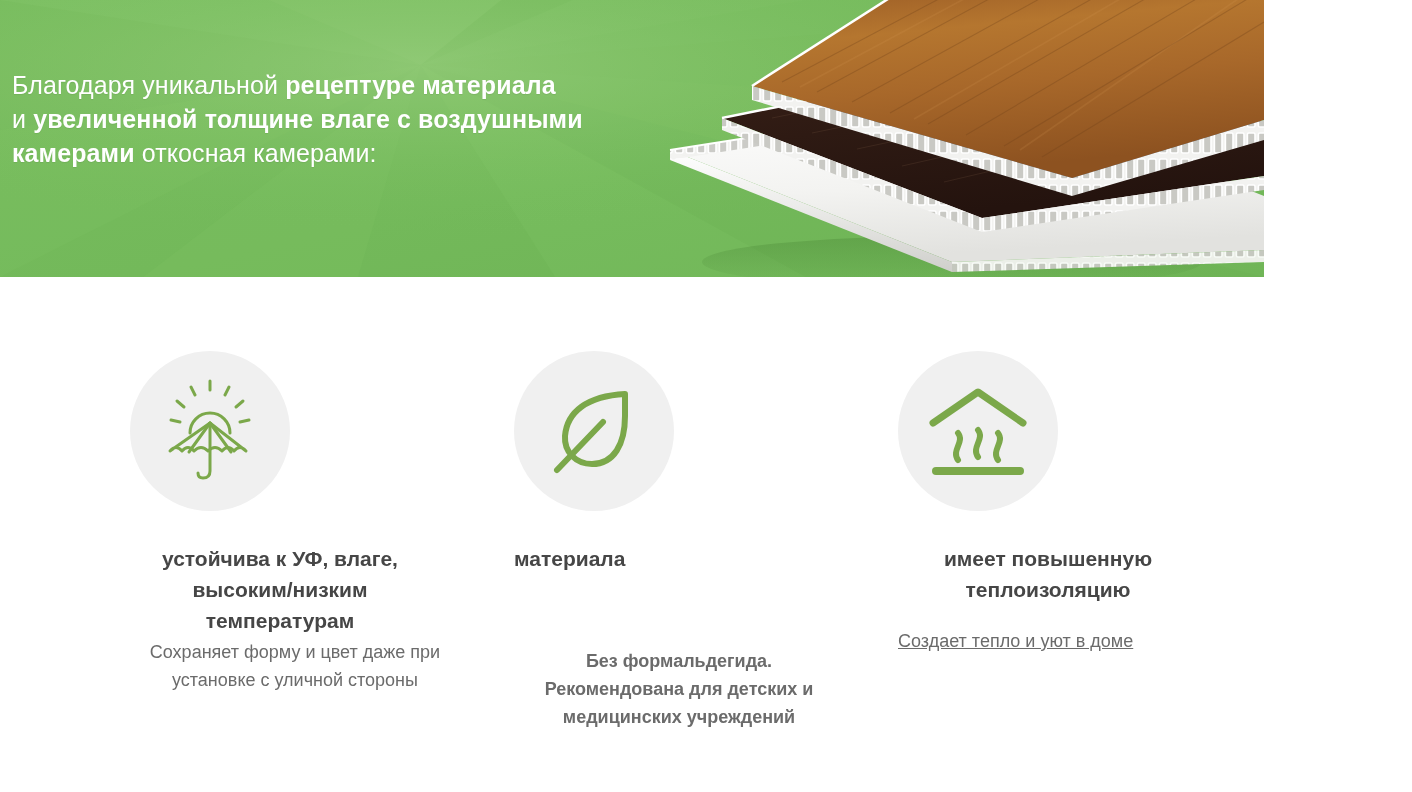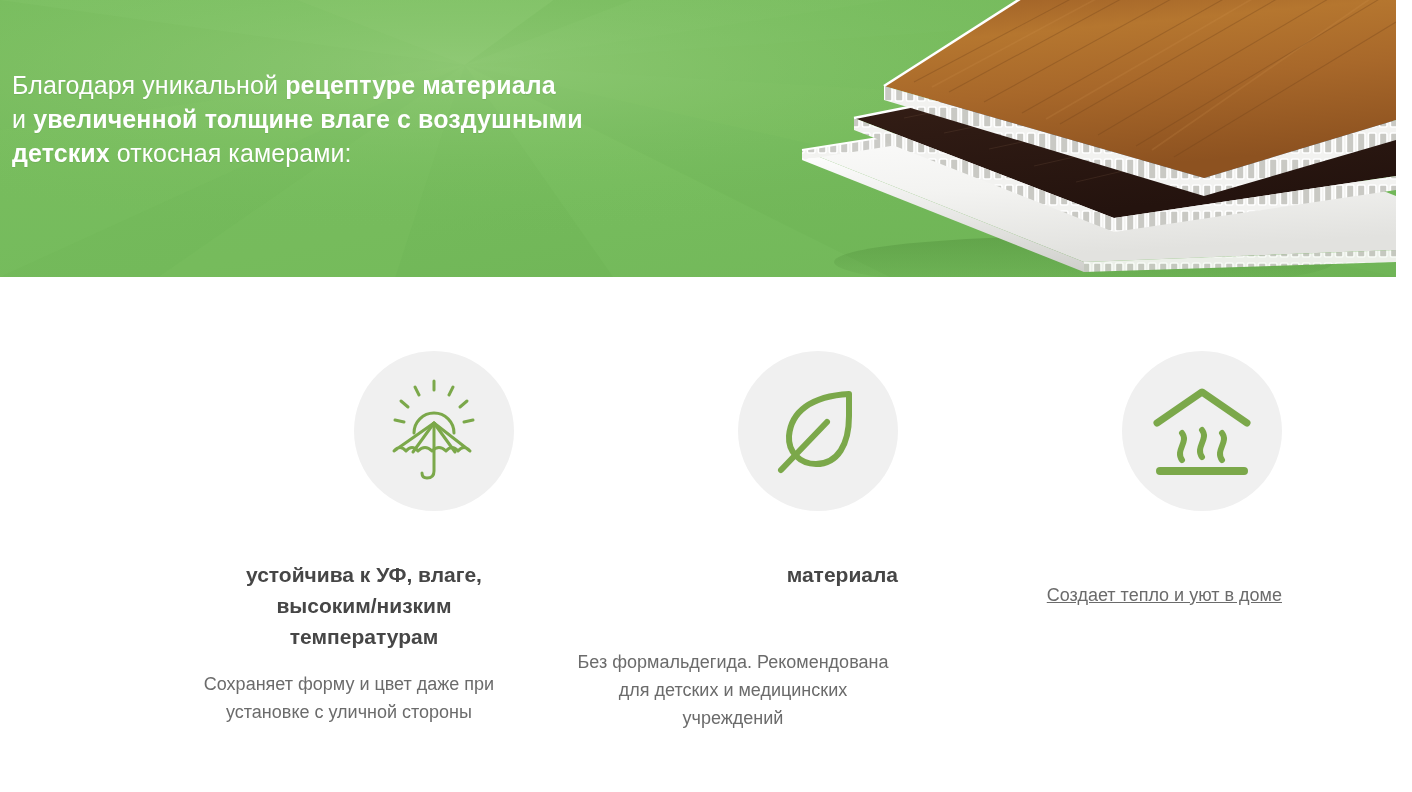--- a/index.html
+++ b/index.html
@@ -8,21 +8,21 @@
     width:1412px;
     height:792px;
     background:#ffffff;
     font-family:"Liberation Sans", sans-serif;
     overflow:hidden;
   }
 
   
   .hero {
     position:relative;
-    width:1396px;
+    width:1264px;
     height:277px;
     overflow:hidden;
     background:#4c1d95;
   }
   .hero-bg { position:absolute; inset:0; width:100%; height:100%; display:block; }
 
   .hero-copy {
     position:absolute;
     left:12px;
     top:68px;
@@ -53,23 +53,22 @@
     background:#ffffff;
     display:flex;
     justify-content:center;
     align-items:flex-start;
     padding-top:74px;
   }
   .feature {
     width:384px;
     display:flex;
     flex-direction:column;
-    align-items:flex-end;
+    align-items:flex-start;
     text-align:center;
-    gap:16px;
   }
   .feature-medallion {
     width:160px;
     height:160px;
     border-radius:50%;
     background:#f0f0f0;
     display:flex;
     align-items:center;
     justify-content:center;
     margin-bottom:32px;
@@ -83,21 +82,21 @@
     color:#464646;
     max-width:300px;
   }
   .feature-desc {
     font-size:18px;
     line-height:28px;
     color:#6b6b6b;
     max-width:330px;
   }
   .f1 .feature-desc { margin-top:2px; }
-  .f2 .feature-desc { margin-top:42px; }
+  .f2 .feature-desc { margin-top:73px;font-weight:bold; }
   .f3 .feature-desc { margin-top:22px;text-decoration:underline; }
 </style>
 </head>
 <body>
 
 <section class="hero">
 
   <svg class="hero-bg" viewBox="0 0 1412 277" preserveAspectRatio="none">
     <defs>
       <linearGradient id="gBase" x1="0" y1="0" x2="1" y2="1">
@@ -130,21 +129,21 @@
       <polygon points="470,65 0,130 0,0" fill="#6eb355" opacity=".24"></polygon>
       <polygon points="470,65 0,0 300,0" fill="#88c76c" opacity=".30"></polygon>
     </g>
 
     <rect x="0" y="0" width="1412" height="277" fill="url(#gGlow)"></rect>
   </svg>
 
   <div class="hero-copy">
     <span>Благодаря уникальной </span><b>рецептуре материала</b><br>
     <span>и </span><b>увеличенной толщине влаге с воздушными</b><br>
-    <b>детских</b><span> откосная камерами:</span>
+    <b>камерами</b><span> откосная камерами:</span>
   </div>
 
   <div class="hero-product">
     <svg viewBox="0 0 612 277" preserveAspectRatio="xMaxYMin slice">
       <defs>
         <linearGradient id="oakTop" x1="0" y1="0" x2="0.25" y2="1">
           <stop offset="0%" stop-color="#9a5b25"></stop>
           <stop offset="28%" stop-color="#b5762f"></stop>
           <stop offset="58%" stop-color="#a8682a"></stop>
           <stop offset="100%" stop-color="#8d5220"></stop>
@@ -273,16 +272,17 @@
 
         <g stroke-width="6">
           <path d="M30 48 c7 9 -7 17 0 27"></path>
           <path d="M50 45 c7 9 -7 17 0 27"></path>
           <path d="M70 48 c7 9 -7 17 0 27"></path>
         </g>
 
         <line x1="8" y1="86" x2="92" y2="86" stroke-width="8"></line>
       </svg>
     </div>
+    <div class="feature-title">имеет повышенную теплоизоляцию</div>
     <div class="feature-desc">Создает тепло и уют в доме</div>
   </div>
 
 </section>
 
 </body></html>

